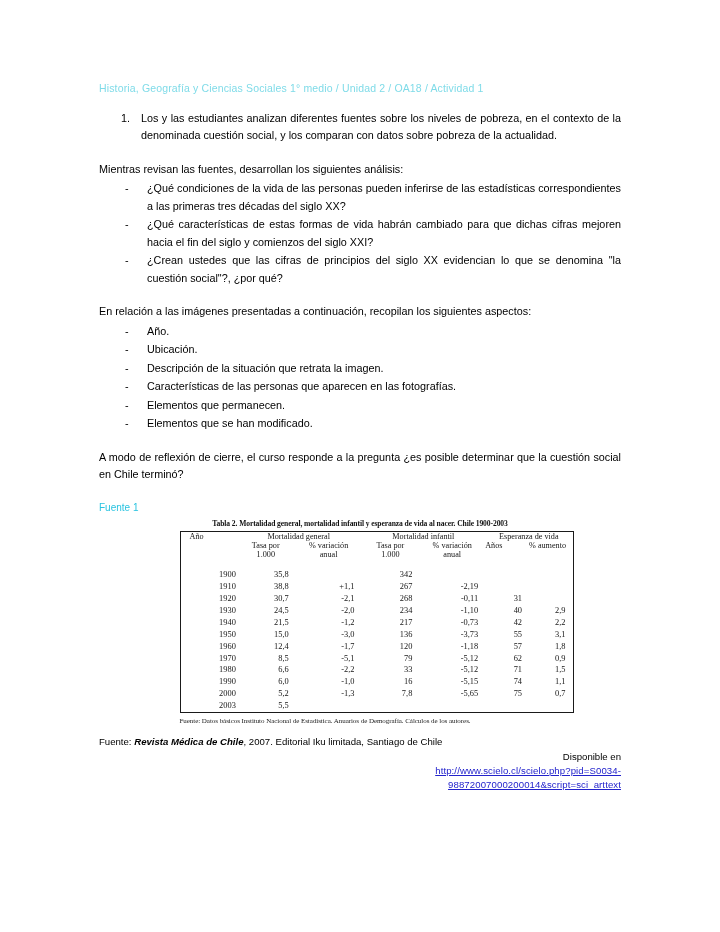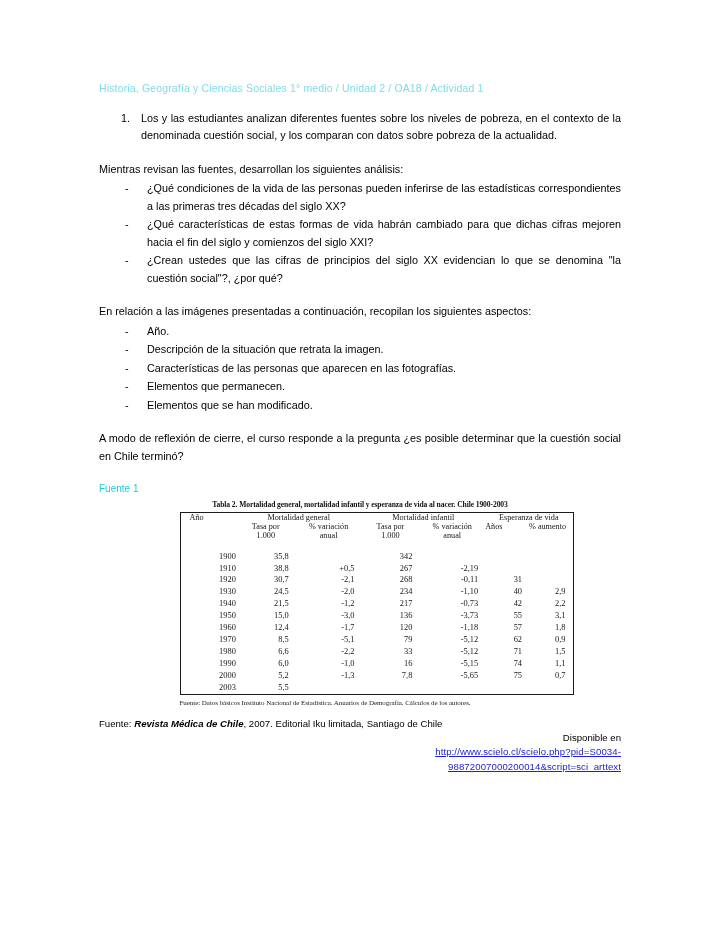--- a/index.html
+++ b/index.html
@@ -205,20 +205,21 @@
     <ul class="dash-list">
       <li>¿Qué condiciones de la vida de las personas pueden inferirse de las estadísticas correspondientes a las primeras tres décadas del siglo XX?</li>
       <li>¿Qué características de estas formas de vida habrán cambiado para que dichas cifras mejoren hacia el fin del siglo y comienzos del siglo XXI?</li>
       <li>¿Crean ustedes que las cifras de principios del siglo XX evidencian lo que se denomina "la cuestión social"?, ¿por qué?</li>
     </ul>
 
     <div class="para spaced-top">En relación a las imágenes presentadas a continuación, recopilan los siguientes aspectos:</div>
 
     <ul class="dash-list tight">
       <li>Año.</li>
+      <li>Ubicación.</li>
       <li>Descripción de la situación que retrata la imagen.</li>
       <li>Características de las personas que aparecen en las fotografías.</li>
       <li>Elementos que permanecen.</li>
       <li>Elementos que se han modificado.</li>
     </ul>
 
     <div class="para spaced-top">A modo de reflexión de cierre, el curso responde a la pregunta ¿es posible determinar que la cuestión social en Chile terminó?</div>
 
     <div class="fuente-label">Fuente 1</div>
 
@@ -276,21 +277,21 @@
               <td>35,8</td>
               <td></td>
               <td>342</td>
               <td></td>
               <td></td>
               <td></td>
             </tr>
             <tr class="data">
               <td class="year">1910</td>
               <td>38,8</td>
-              <td>+0,5</td>
+              <td>+1,1</td>
               <td>267</td>
               <td>-2,19</td>
               <td></td>
               <td></td>
             </tr>
             <tr class="data">
               <td class="year">1920</td>
               <td>30,7</td>
               <td>-2,1</td>
               <td>268</td>

